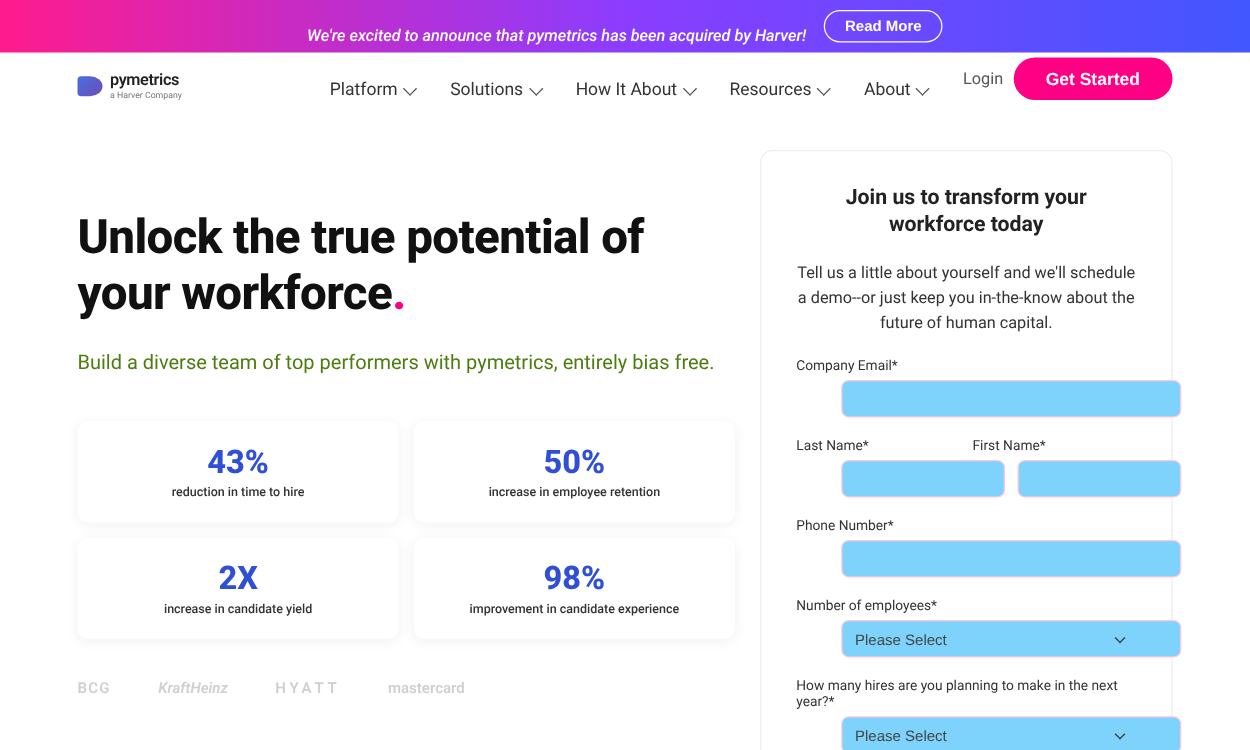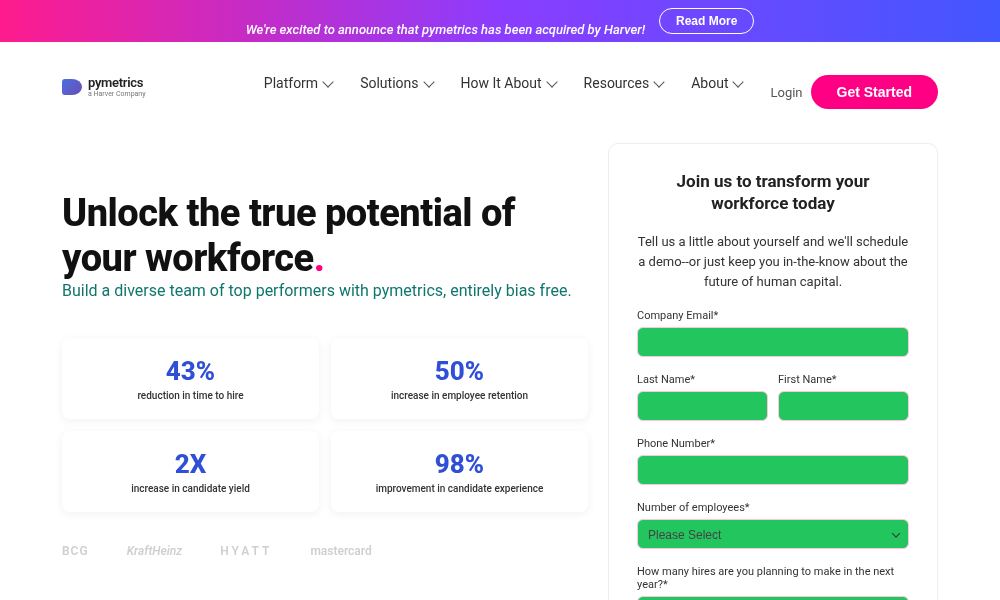--- a/index.html
+++ b/index.html
@@ -2,55 +2,55 @@
 <html><head>
 <meta charset="utf-8">
 <style>
 * { margin: 0; padding: 0; box-sizing: border-box; }
 body { font-family: -apple-system, BlinkMacSystemFont, 'Segoe UI', Roboto, sans-serif; width: 1000px; height: 600px; overflow: hidden; background: #fff; }
 
 .announcement { background: linear-gradient(90deg, #ff1b8d 0%, #8b3dff 50%, #4257ff 100%); height: 42px; display: flex; align-items: center; justify-content: center; gap: 14px; }
 .announcement-text { color: #fff; font-style: italic; font-size: 13px; font-weight: 500; margin-top: 16px; }
 .read-more-btn { border: 1.5px solid #fff; color: #fff; background: transparent; border-radius: 18px; padding: 5px 16px; font-size: 12px; font-weight: 600; cursor: pointer; }
 
-.navbar { display: flex; align-items: flex-start; padding: 10px 62px; height: 48px; margin-top: 23px; }
+.navbar { display: flex; align-items: flex-end; padding: 10px 62px; height: 48px; }
 .logo-wrap { display: flex; align-items: center; gap: 6px; }
 .logo-icon { width: 20px; height: 16px; background: linear-gradient(135deg, #4a6ee0, #6b4eb5); border-radius: 3px 50% 50% 3px; position: relative; }
 .logo-text { display: flex; flex-direction: column; }
 .logo-name { font-size: 13px; font-weight: 600; color: #222; letter-spacing: -0.3px; }
 .logo-sub { font-size: 7px; color: #777; }
 .nav-items { display: flex; gap: 28px; margin-left: auto; align-items: center; }
 .nav-item { display: flex; align-items: center; gap: 6px; font-size: 14px; color: #333; cursor: pointer; }
 .chevron { width: 8px; height: 8px; border-right: 1.5px solid #555; border-bottom: 1.5px solid #555; transform: rotate(45deg); margin-top: -3px; }
 .nav-right { display: flex; align-items: center; gap: 8px; margin-left: 28px; }
 .login-link { font-size: 13px; color: #555; cursor: pointer; }
 .cta-btn { background: #ff0084; color: #fff; border: none; border-radius: 20px; padding: 9px 26px; font-size: 14px; font-weight: 700; cursor: pointer; }
 
 .main { display: flex; padding: 30px 62px 0; gap: 20px; }
 .left { flex: 1; padding-top: 48px; }
 .headline { font-size: 38px; font-weight: 800; color: #111; line-height: 1.18; letter-spacing: -0.5px; }
 .dot { color: #ff0084; }
-.subhead { font-size: 16px; color: #0f766e; }
+.subhead { font-size: 16px; color: #4d7c0f; margin-top: 22px; }
 
 .stats { display: grid; grid-template-columns: 1fr 1fr; gap: 12px; margin-top: 38px; }
 .stat-card { background: #fff; border-radius: 8px; box-shadow: 0 2px 10px rgba(0,0,0,0.06); padding: 18px 12px; text-align: center; }
 .stat-num { font-size: 26px; font-weight: 800; color: #2e4fd6; }
 .stat-label { font-size: 10px; color: #333; margin-top: 4px; font-weight: 500; }
 
 .logos { display: flex; gap: 38px; margin-top: 32px; align-items: center; opacity: 0.4; }
 .client-logo { font-size: 12px; color: #888; font-weight: 600; letter-spacing: 1px; }
 
 .form-card { width: 330px; border: 1px solid #eee; border-radius: 10px; padding: 26px 28px; background: #fff; }
 .form-title { font-size: 17px; font-weight: 700; color: #222; text-align: center; line-height: 1.3; }
 .form-desc { font-size: 13px; color: #333; text-align: center; margin-top: 18px; line-height: 1.55; }
 .form-group { margin-top: 16px; }
 .form-row { display: flex; gap: 10px; margin-top: 16px; }
 .form-row .form-group { margin-top: 0; flex: 1; }
 .form-label { font-size: 11px; color: #333; display: block; margin-bottom: 5px; }
-.form-input, .form-select { width: 100%; border: 1px solid #ffc5dd; border-radius: 6px; padding: 8px 10px; font-size: 12px; background: #22c55e; height: 30px; }
+.form-input, .form-select { width: 100%; border: 1px solid #ffc5dd; border-radius: 6px; padding: 8px 10px; font-size: 12px; background: #7dd3fc; height: 30px; margin-left: 36px; }
 .form-select { appearance: none; color: #444; position: relative; }
 .select-wrap { position: relative; }
 .select-chev { position: absolute; right: 10px; top: 50%; transform: translateY(-60%) rotate(45deg); width: 6px; height: 6px; border-right: 1.5px solid #333; border-bottom: 1.5px solid #333; pointer-events: none; }
 </style>
 </head>
 <body>
 
 <div class="announcement">
   <span class="announcement-text">We're excited to announce that pymetrics has been acquired by Harver!</span>
   <button class="read-more-btn">Read More</button>

